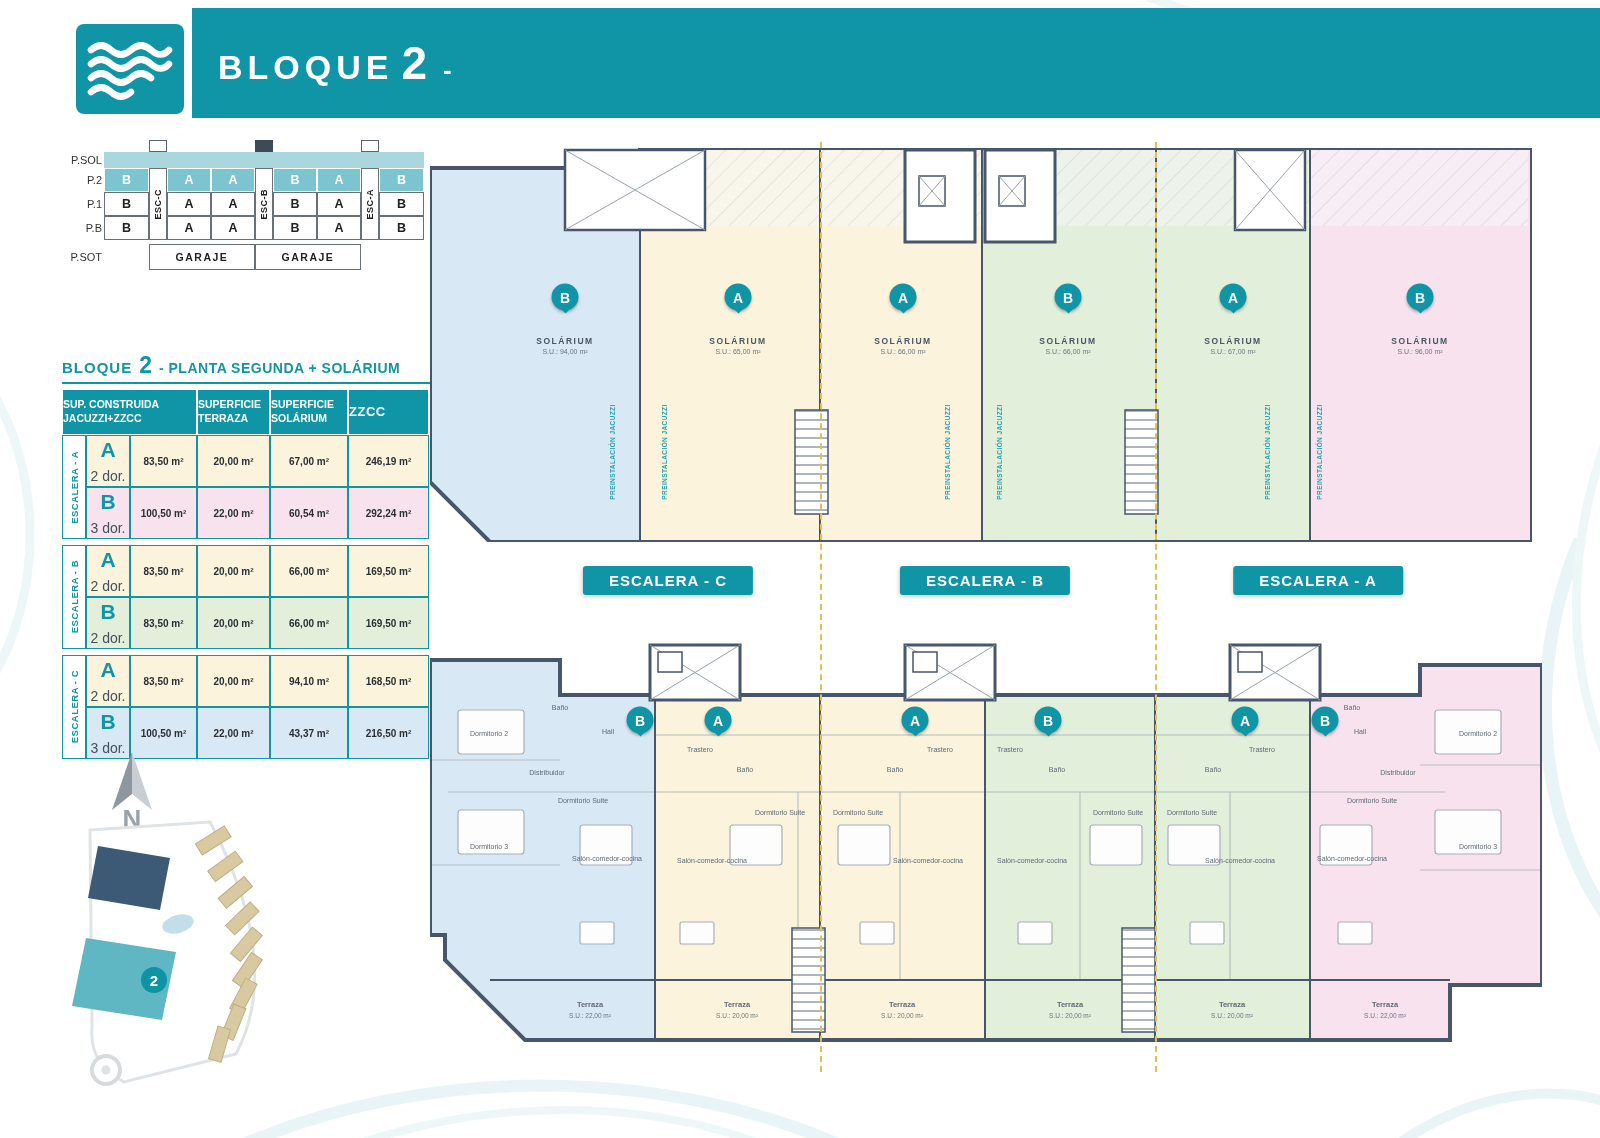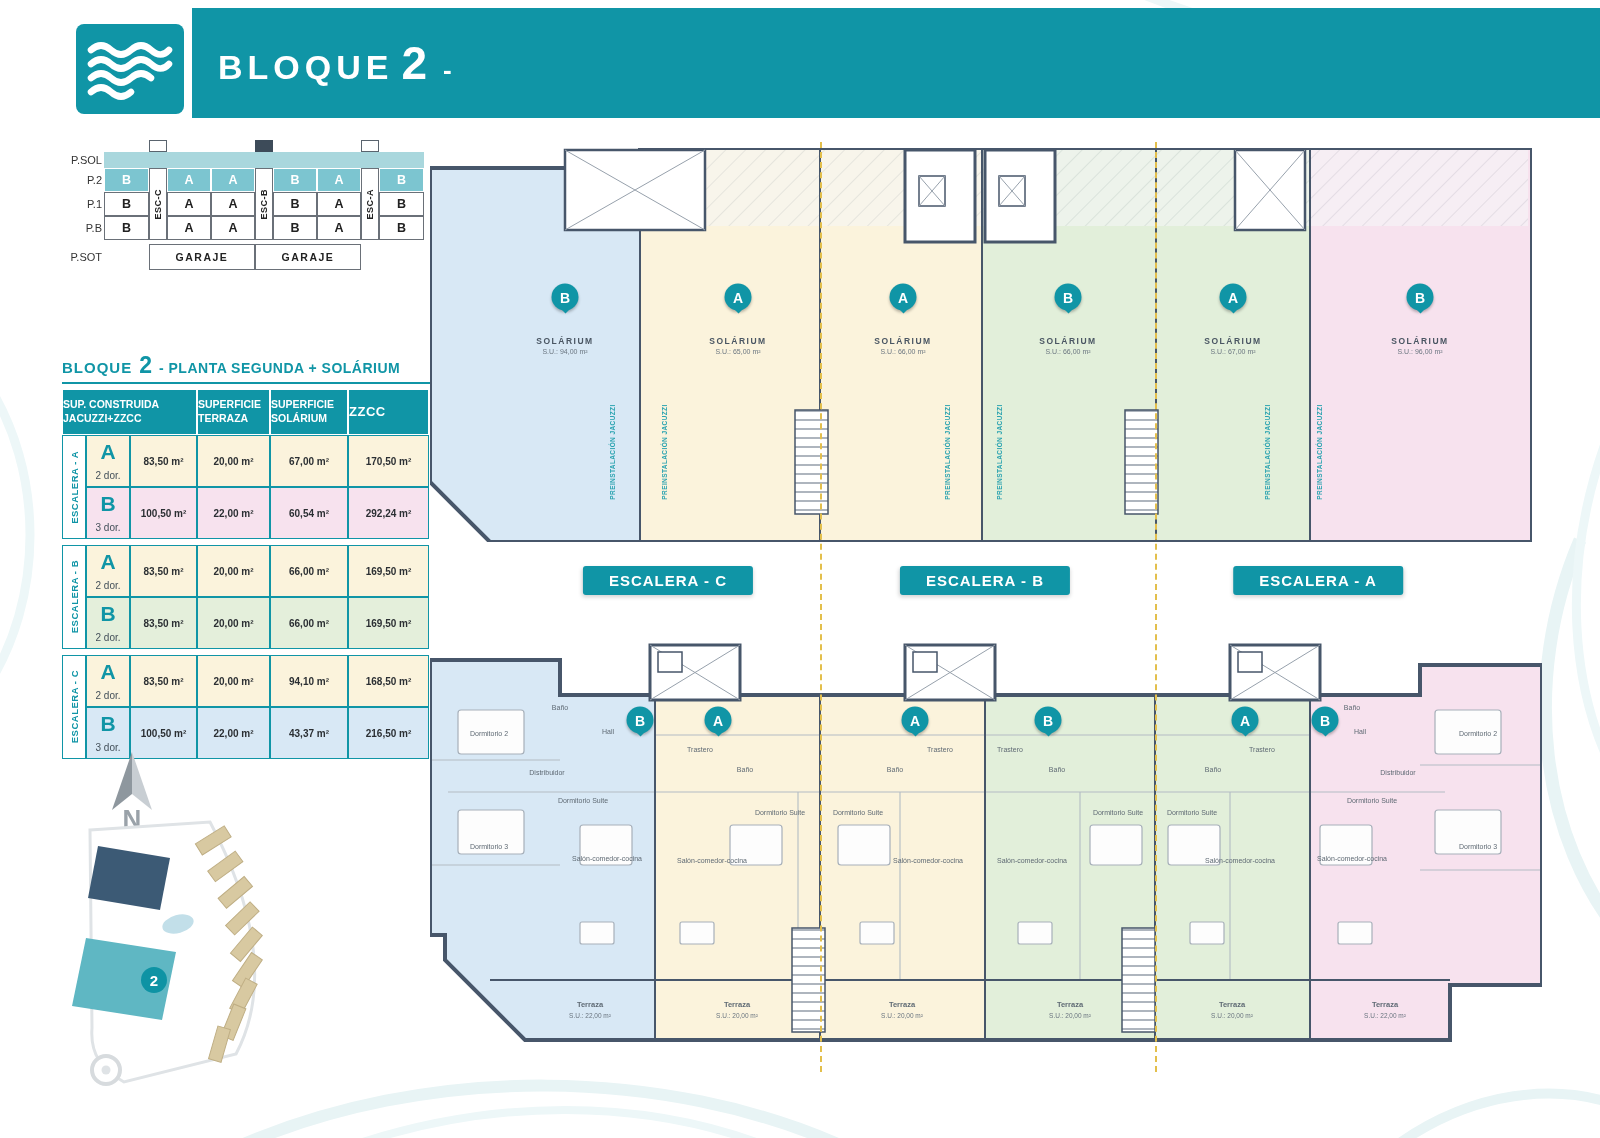--- a/index.html
+++ b/index.html
@@ -41,21 +41,21 @@
   .tgrid{display:grid;margin-top:5px;
     grid-template-columns:24px 44px 67px 73px 78px 81px;
     grid-template-rows:46px 52px 52px 6px 52px 52px 6px 52px 52px}
   .th{background:#1095A6;color:#fff;border:1px solid #fff;display:flex;flex-direction:column;align-items:flex-start;justify-content:center;font-weight:bold;font-size:10.5px;line-height:1.3;text-align:center}
   .th.total{font-size:13px;letter-spacing:.5px}
   .cell{border:1px solid #1095A6;display:flex;align-items:center;justify-content:center}
   .escl{background:#fff;border:1px solid #1095A6;display:flex;align-items:center;justify-content:center}
   .escl span{writing-mode:vertical-rl;transform:rotate(180deg);font-size:9.5px;font-weight:bold;color:#1095A6;letter-spacing:.5px;white-space:nowrap}
   .unit{flex-direction:column;line-height:1}
   .uletter{font-size:21px;font-weight:bold;color:#1095A6}
-  .udorm{font-size:10px;color:#44505a;margin-top:9px}
+  .udorm{font-size:14px;color:#44505a;margin-top:9px}
   .val{font-size:10px;font-weight:bold;color:#2b2f33;white-space:nowrap}
   .row-cream{background:#FBF3DC}
   .row-pink{background:#F7E2EE}
   .row-green{background:#E4EFDB}
   .row-blue{background:#D8E8F5}
 
   
   .sol-wrap{position:absolute;left:430px;top:148px;width:1102px;height:394px;z-index:2}
   .floor-wrap{position:absolute;left:430px;top:640px;width:1112px;height:420px;z-index:2}
   .sol-wrap svg,.floor-wrap svg{display:block;width:100%;height:100%}
@@ -187,21 +187,21 @@
       <div class="escl" style="grid-area:2/1/4/2">
           <span>ESCALERA - A</span>
         </div>
       <div class="cell unit row-cream" style="grid-area:2/2">
         <span class="uletter">A</span>
         <span class="udorm">2 dor.</span>
       </div>
       <div class="cell val row-cream" style="grid-area:2/3">83,50 m²</div>
       <div class="cell val row-cream" style="grid-area:2/4">20,00 m²</div>
       <div class="cell val row-cream" style="grid-area:2/5">67,00 m²</div>
-      <div class="cell val row-cream" style="grid-area:2/6">170,50 m²</div>
+      <div class="cell val row-cream" style="grid-area:2/6">246,19 m²</div>
       <div class="cell unit row-pink" style="grid-area:3/2">
         <span class="uletter">B</span>
         <span class="udorm">3 dor.</span>
       </div>
       <div class="cell val row-pink" style="grid-area:3/3">100,50 m²</div>
       <div class="cell val row-pink" style="grid-area:3/4">22,00 m²</div>
       <div class="cell val row-pink" style="grid-area:3/5">60,54 m²</div>
       <div class="cell val row-pink" style="grid-area:3/6">292,24 m²</div>
 
       <div class="escl" style="grid-area:5/1/7/2">

